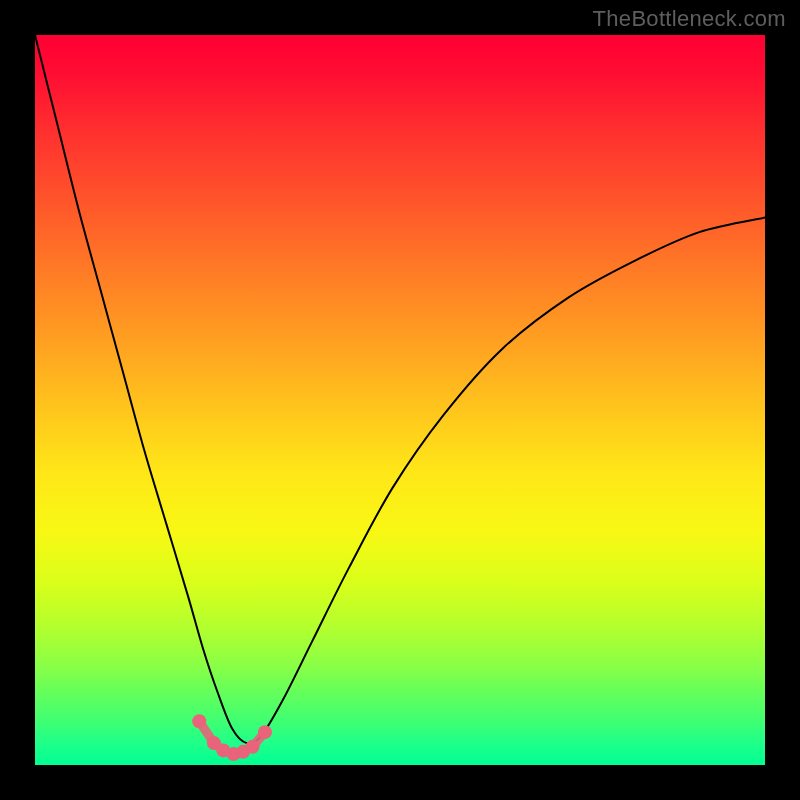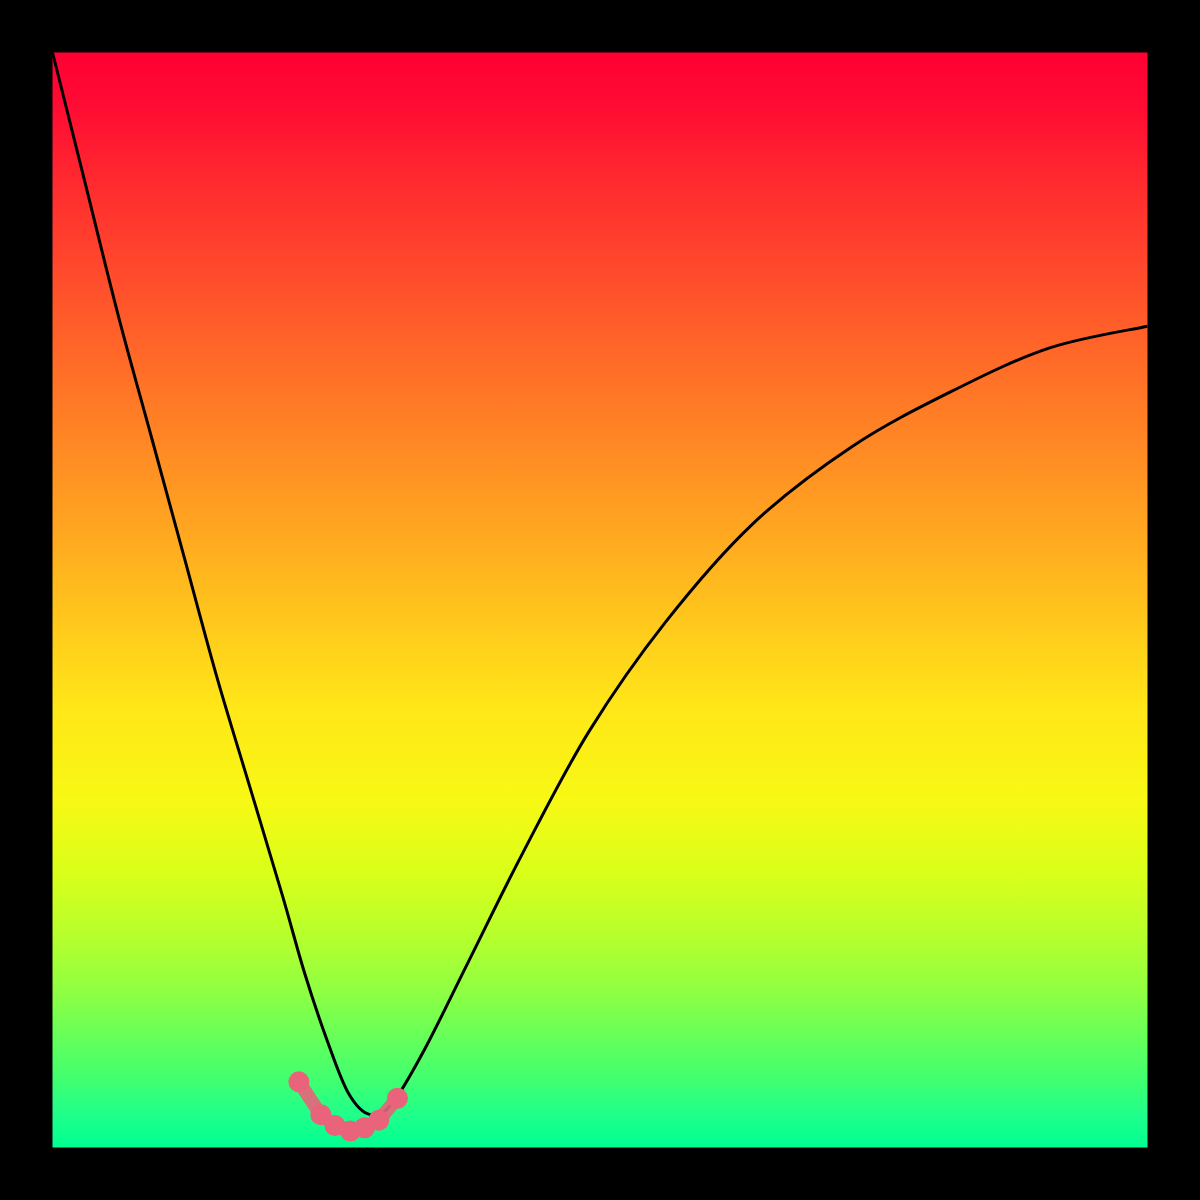--- a/index.html
+++ b/index.html
@@ -77,13 +77,14 @@
           <circle cx="164.25" cy="686.20" r="7" fill="#e9637a" stroke="#8f2f41" stroke-width="0"></circle>
           <circle cx="178.85" cy="708.10" r="7" fill="#e9637a" stroke="#8f2f41" stroke-width="0"></circle>
           <circle cx="188.34" cy="715.40" r="7" fill="#e9637a" stroke="#8f2f41" stroke-width="0"></circle>
           <circle cx="198.56" cy="719.05" r="7" fill="#e9637a" stroke="#8f2f41" stroke-width="0"></circle>
           <circle cx="208.05" cy="716.86" r="7" fill="#e9637a" stroke="#8f2f41" stroke-width="0"></circle>
           <circle cx="217.54" cy="711.75" r="7" fill="#e9637a" stroke="#8f2f41" stroke-width="0"></circle>
           <circle cx="229.95" cy="697.15" r="7" fill="#e9637a" stroke="#8f2f41" stroke-width="0"></circle>
         </g>
     </svg>
   </div>
+  <div class="attrib">TheBottleneck.com</div>
 </div>
 
 </body></html>

